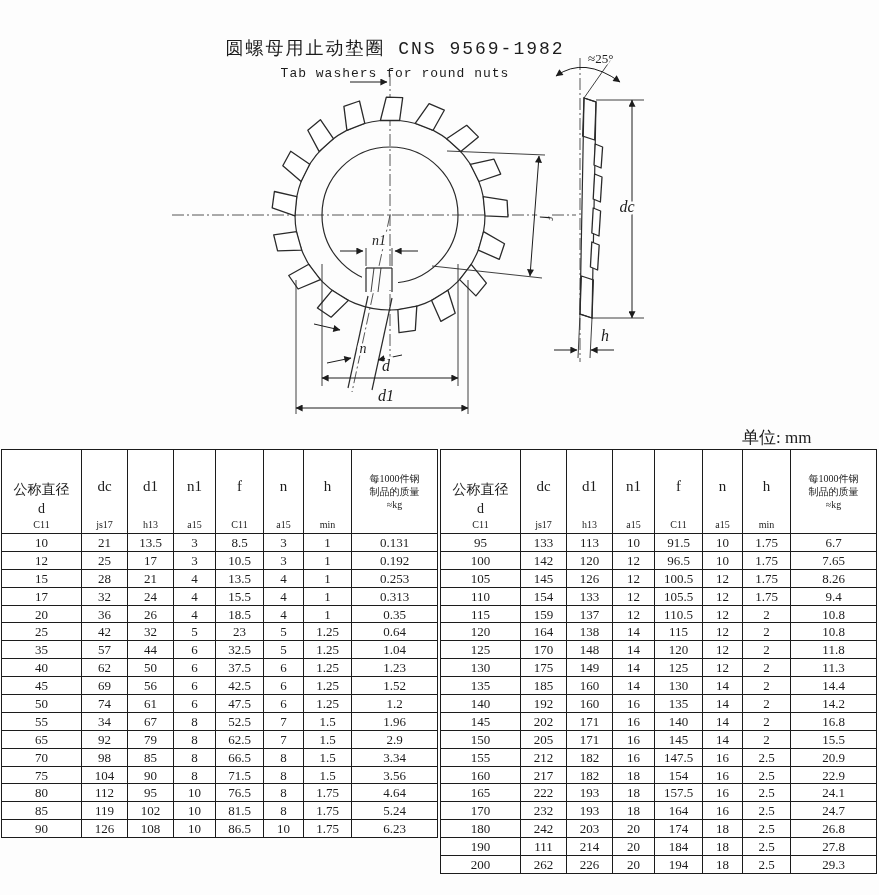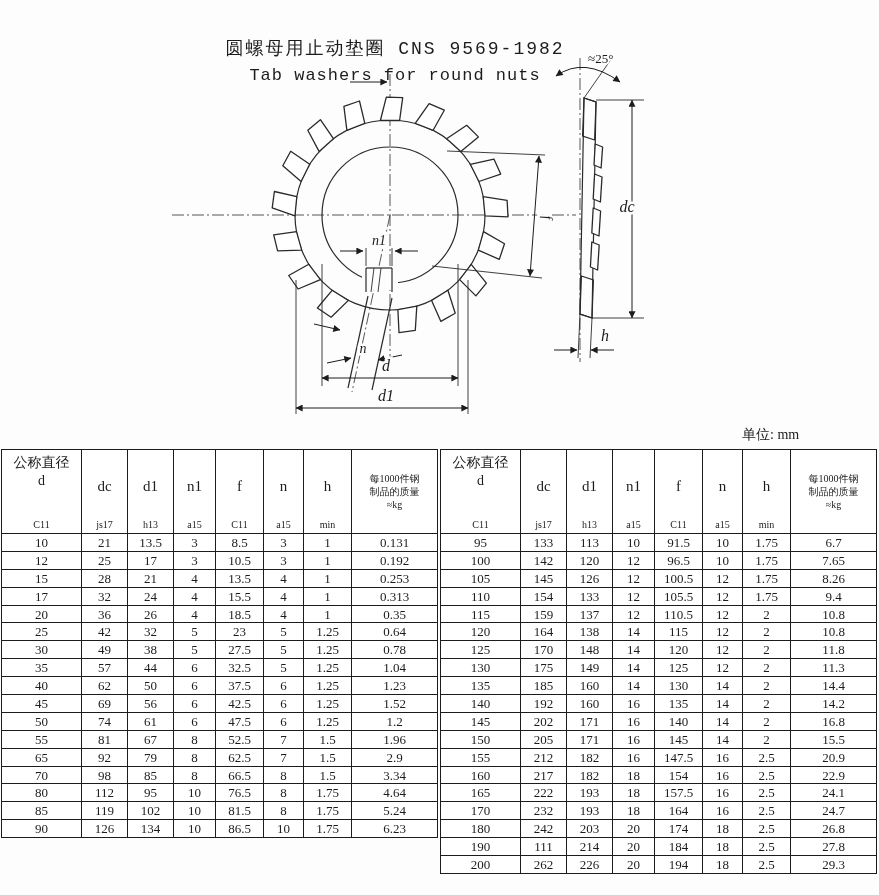--- a/index.html
+++ b/index.html
@@ -3,32 +3,32 @@
 <meta charset="utf-8">
 <style>
   * { margin:0; padding:0; box-sizing:border-box; }
   html,body { width:879px; height:895px; }
   body {
     position:relative; background:#fdfdfd; color:#1c1c1c;
     font-family:"Liberation Serif", serif; overflow:hidden;
   }
   .titles { position:absolute; left:0; top:4px; width:790px; text-align:center;margin-top:32px; }
   .title-zh { font-size:18px; letter-spacing:2px; font-family:"Liberation Mono", monospace; }
-  .title-en { font-size:17px; letter-spacing:1px; margin-top:6px; font-family:"Liberation Mono", monospace; }
+  .title-en { font-size:13px; letter-spacing:1px; margin-top:6px; font-family:"Liberation Mono", monospace; }
   svg.drawing { position:absolute; left:0; top:52px; }
-  .unit { position:absolute; left:742px; top:426px; font-size:14px; }
+  .unit { position:absolute; left:742px; top:426px; font-size:17px; }
 
   table.tbl { position:absolute; top:449px; width:437px; border-collapse:collapse;
     table-layout:fixed; background:#fff; }
   table.tbl.t-left { left:1px; }
   table.tbl.t-right { left:440px; }
   .tbl th, .tbl td { border:1px solid #1c1c1c; text-align:center; padding:0; font-weight:normal; }
   .tbl thead th { height:84px; vertical-align:middle; font-size:14px; }
   .tbl tbody td { height:17.9px; font-size:13px; line-height:1; }
-  .hw { display:flex; flex-direction:column; justify-content:space-between; height:82px; padding:3px 0; }
+  .hw { display:flex; flex-direction:column; justify-content:flex-end; height:82px; padding:3px 0; }
   .hw .mid { flex:1; display:flex; align-items:center; justify-content:center; font-size:15px; }
   .hw .tol { font-size:10px; }
   .hw.c1 .top { line-height:1.35; }
   .hw.mass { justify-content:center; line-height:1.3; font-size:10px; }
 
   
   .ln   { stroke:#2a2a2a; stroke-width:1.2; fill:none; }
   .thin { stroke:#2a2a2a; stroke-width:0.9; fill:none; }
   .dim  { stroke:#1c1c1c; stroke-width:1; fill:none; }
   .cl   { stroke:#444; stroke-width:0.9; fill:none; stroke-dasharray:12 3 2 3; }
@@ -299,30 +299,20 @@
         <td>25</td>
         <td>42</td>
         <td>32</td>
         <td>5</td>
         <td>23</td>
         <td>5</td>
         <td>1.25</td>
         <td>0.64</td>
       </tr>
       <tr>
-        <td>30</td>
-        <td>49</td>
-        <td>38</td>
-        <td>5</td>
-        <td>27.5</td>
-        <td>5</td>
-        <td>1.25</td>
-        <td>0.78</td>
-      </tr>
-      <tr>
         <td>35</td>
         <td>57</td>
         <td>44</td>
         <td>6</td>
         <td>32.5</td>
         <td>5</td>
         <td>1.25</td>
         <td>1.04</td>
       </tr>
       <tr>
@@ -350,21 +340,21 @@
         <td>74</td>
         <td>61</td>
         <td>6</td>
         <td>47.5</td>
         <td>6</td>
         <td>1.25</td>
         <td>1.2</td>
       </tr>
       <tr>
         <td>55</td>
-        <td>81</td>
+        <td>34</td>
         <td>67</td>
         <td>8</td>
         <td>52.5</td>
         <td>7</td>
         <td>1.5</td>
         <td>1.96</td>
       </tr>
       <tr>
         <td>65</td>
         <td>92</td>
@@ -379,20 +369,30 @@
         <td>70</td>
         <td>98</td>
         <td>85</td>
         <td>8</td>
         <td>66.5</td>
         <td>8</td>
         <td>1.5</td>
         <td>3.34</td>
       </tr>
       <tr>
+        <td>75</td>
+        <td>104</td>
+        <td>90</td>
+        <td>8</td>
+        <td>71.5</td>
+        <td>8</td>
+        <td>1.5</td>
+        <td>3.56</td>
+      </tr>
+      <tr>
         <td>80</td>
         <td>112</td>
         <td>95</td>
         <td>10</td>
         <td>76.5</td>
         <td>8</td>
         <td>1.75</td>
         <td>4.64</td>
       </tr>
       <tr>
@@ -401,21 +401,21 @@
         <td>102</td>
         <td>10</td>
         <td>81.5</td>
         <td>8</td>
         <td>1.75</td>
         <td>5.24</td>
       </tr>
       <tr>
         <td>90</td>
         <td>126</td>
-        <td>134</td>
+        <td>108</td>
         <td>10</td>
         <td>86.5</td>
         <td>10</td>
         <td>1.75</td>
         <td>6.23</td>
       </tr>
     </tbody>
 </table>
 
 <table class="tbl t-right" id="tbl-right">

